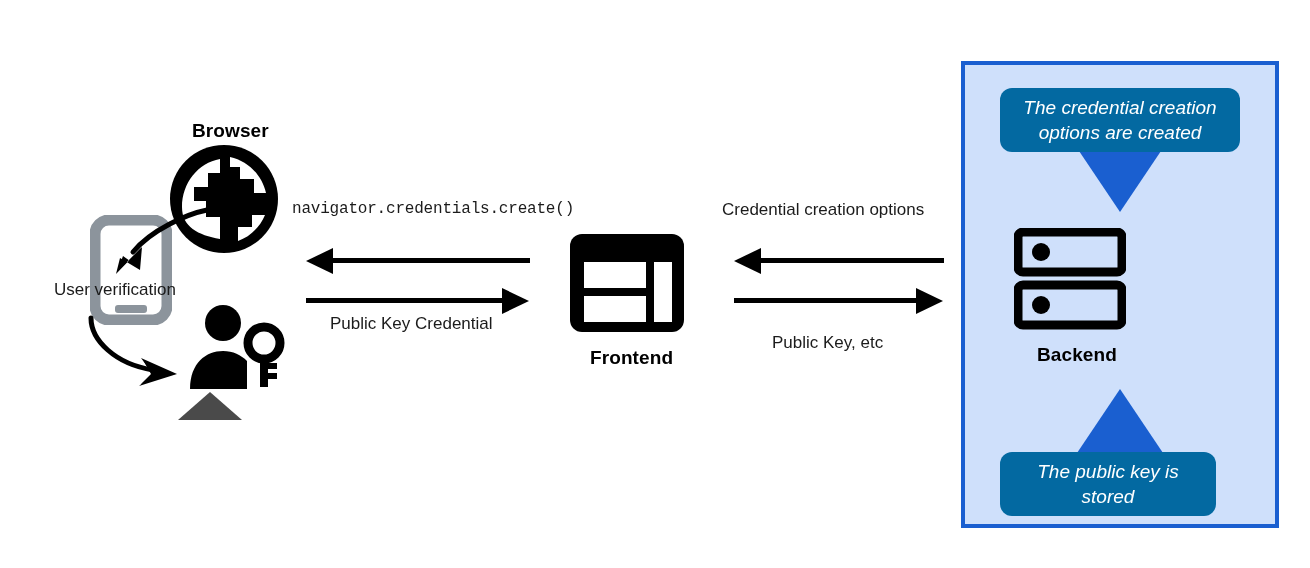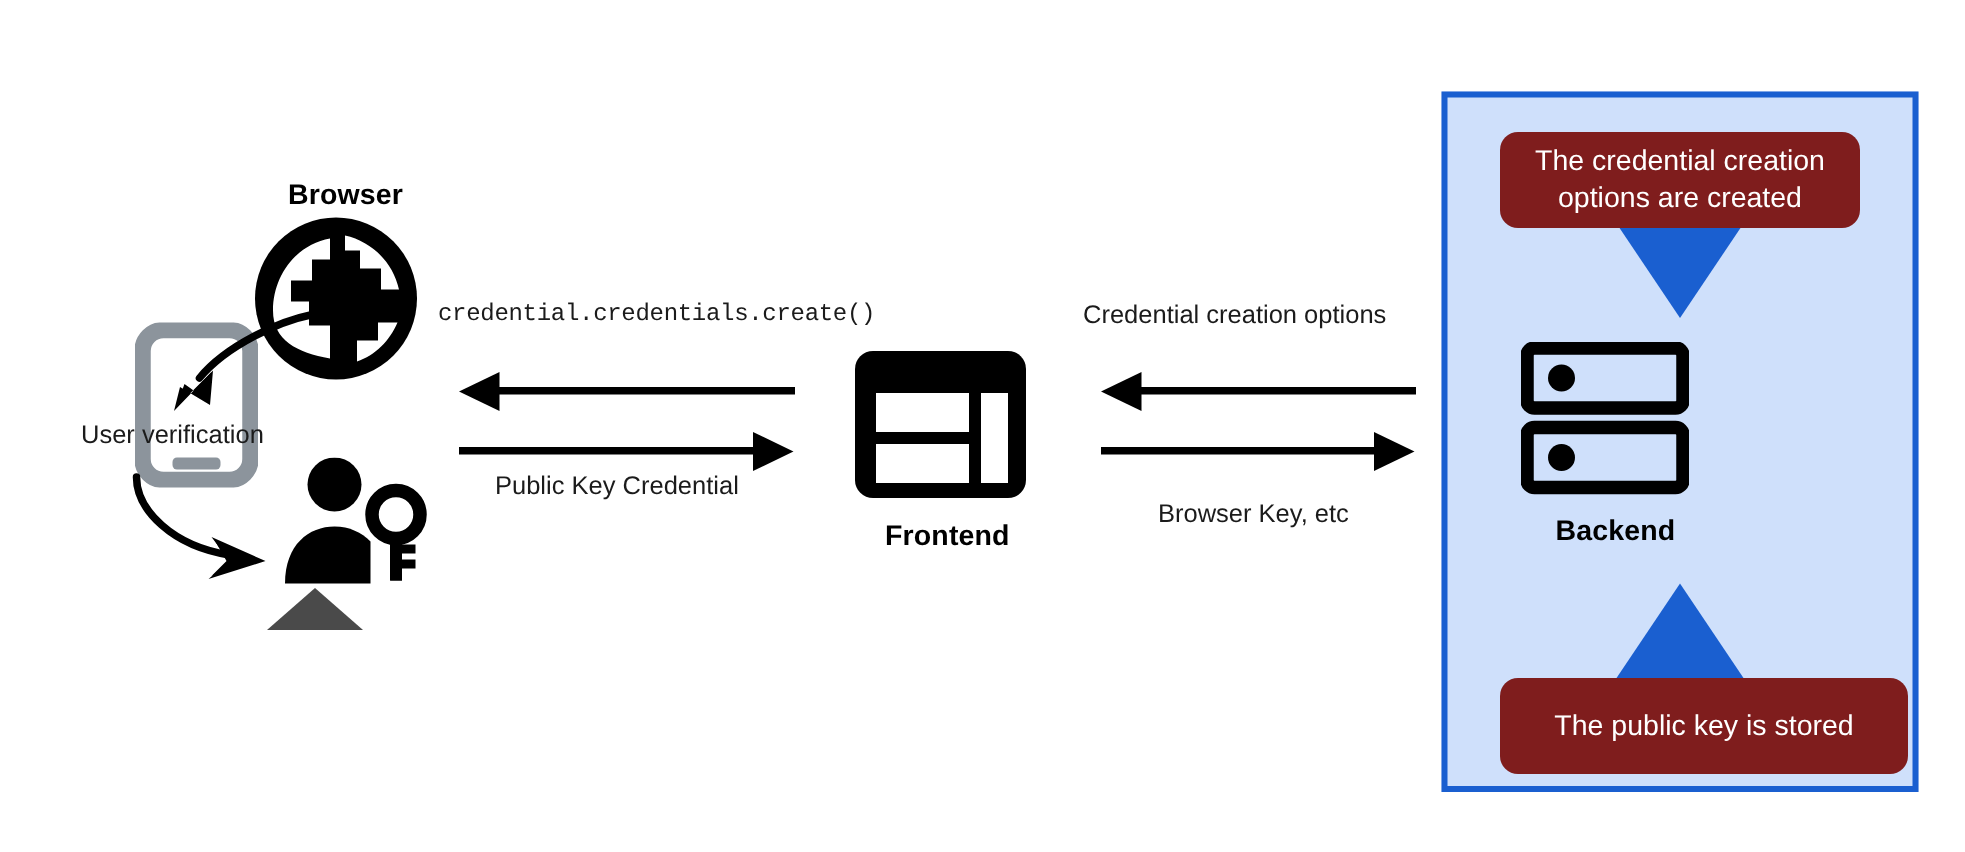--- a/index.html
+++ b/index.html
@@ -58,21 +58,21 @@
     box-sizing: border-box;
     border-radius: 12px;
     display: flex;
     align-items: center;
     justify-content: center;
     text-align: center;
     font-size: 19px;
     line-height: 25px;
     color: #ffffff;
   }
-  .callout-blue { background: #7f1d1d; }
+  .callout-blue { background: #0369a1; font-style: italic; }
   .callout-dark { background: #4a4a4a; }
 
   .tail {
     width: 0;
     height: 0;
   }
   .tail-down {
     border-left: 43px solid transparent;
     border-right: 43px solid transparent;
     border-top: 64px solid #1a5fd0;
@@ -121,21 +121,21 @@
       <circle cx="27" cy="24" r="9" fill="#000000"></circle>
       <rect x="4" y="57" width="104" height="40" rx="5" ry="5" fill="none" stroke="#000000" stroke-width="9"></rect>
       <circle cx="27" cy="77" r="9" fill="#000000"></circle>
     </svg>
   </div>
 
   <div class="abs label-bold" style="left:1037px; top:344px;">Backend</div>
 
   <div class="abs tail tail-up-blue" style="left:1077px; top:389px;"></div>
 
-  <div class="abs callout callout-blue" style="left:1000px; top:452px; width:272px; height:64px; padding:0 12px;">The public key is stored</div>
+  <div class="abs callout callout-blue" style="left:1000px; top:452px; width:216px; height:64px; padding:0 12px;">The public key is stored</div>
 
   <div class="abs" style="left:90px; top:215px;">
     <svg class="icon-svg" width="82" height="110" viewBox="0 0 82 110" aria-hidden="true">
       <rect x="5" y="5" width="72" height="100" rx="14" ry="14" fill="none" stroke="#8c949c" stroke-width="11"></rect>
       <rect x="25" y="90" width="32" height="8" rx="3" ry="3" fill="#8c949c"></rect>
     </svg>
   </div>
 
   <div class="abs" style="left:168px; top:143px;">
     <svg class="icon-svg" width="112" height="112" viewBox="0 0 112 112" aria-hidden="true">
@@ -185,21 +185,21 @@
   <div class="abs" style="left:568px; top:232px;">
     <svg class="icon-svg" width="118" height="102" viewBox="0 0 118 102" aria-hidden="true">
       <rect x="2" y="2" width="114" height="98" rx="12" ry="12" fill="#000000"></rect>
       <rect x="16" y="30" width="62" height="26" fill="#ffffff"></rect>
       <rect x="16" y="64" width="62" height="26" fill="#ffffff"></rect>
       <rect x="86" y="30" width="18" height="60" fill="#ffffff"></rect>
     </svg>
   </div>
   <div class="abs label-bold" style="left:590px; top:347px;">Frontend</div>
 
-  <div class="abs label-mono" style="left:292px; top:200px;">credential.credentials.create()</div>
+  <div class="abs label-mono" style="left:292px; top:200px;">navigator.credentials.create()</div>
 
   <div class="abs" style="left:306px; top:248px;">
     <div class="abs arrow-head-left" style="left:0; top:0;"></div>
     <div class="abs arrow-line" style="left:24px; top:10px; width:200px;"></div>
   </div>
 
   <div class="abs" style="left:306px; top:288px;">
     <div class="abs arrow-line" style="left:0; top:10px; width:200px;"></div>
     <div class="abs arrow-head-right" style="left:196px; top:0;"></div>
   </div>
@@ -211,15 +211,15 @@
   <div class="abs" style="left:734px; top:248px;">
     <div class="abs arrow-head-left" style="left:0; top:0;"></div>
     <div class="abs arrow-line" style="left:24px; top:10px; width:186px;"></div>
   </div>
 
   <div class="abs" style="left:734px; top:288px;">
     <div class="abs arrow-line" style="left:0; top:10px; width:186px;"></div>
     <div class="abs arrow-head-right" style="left:182px; top:0;"></div>
   </div>
 
-  <div class="abs label-plain" style="left:772px; top:333px;">Browser Key, etc</div>
+  <div class="abs label-plain" style="left:772px; top:333px;">Public Key, etc</div>
 
 </div>
 
 </body></html>

